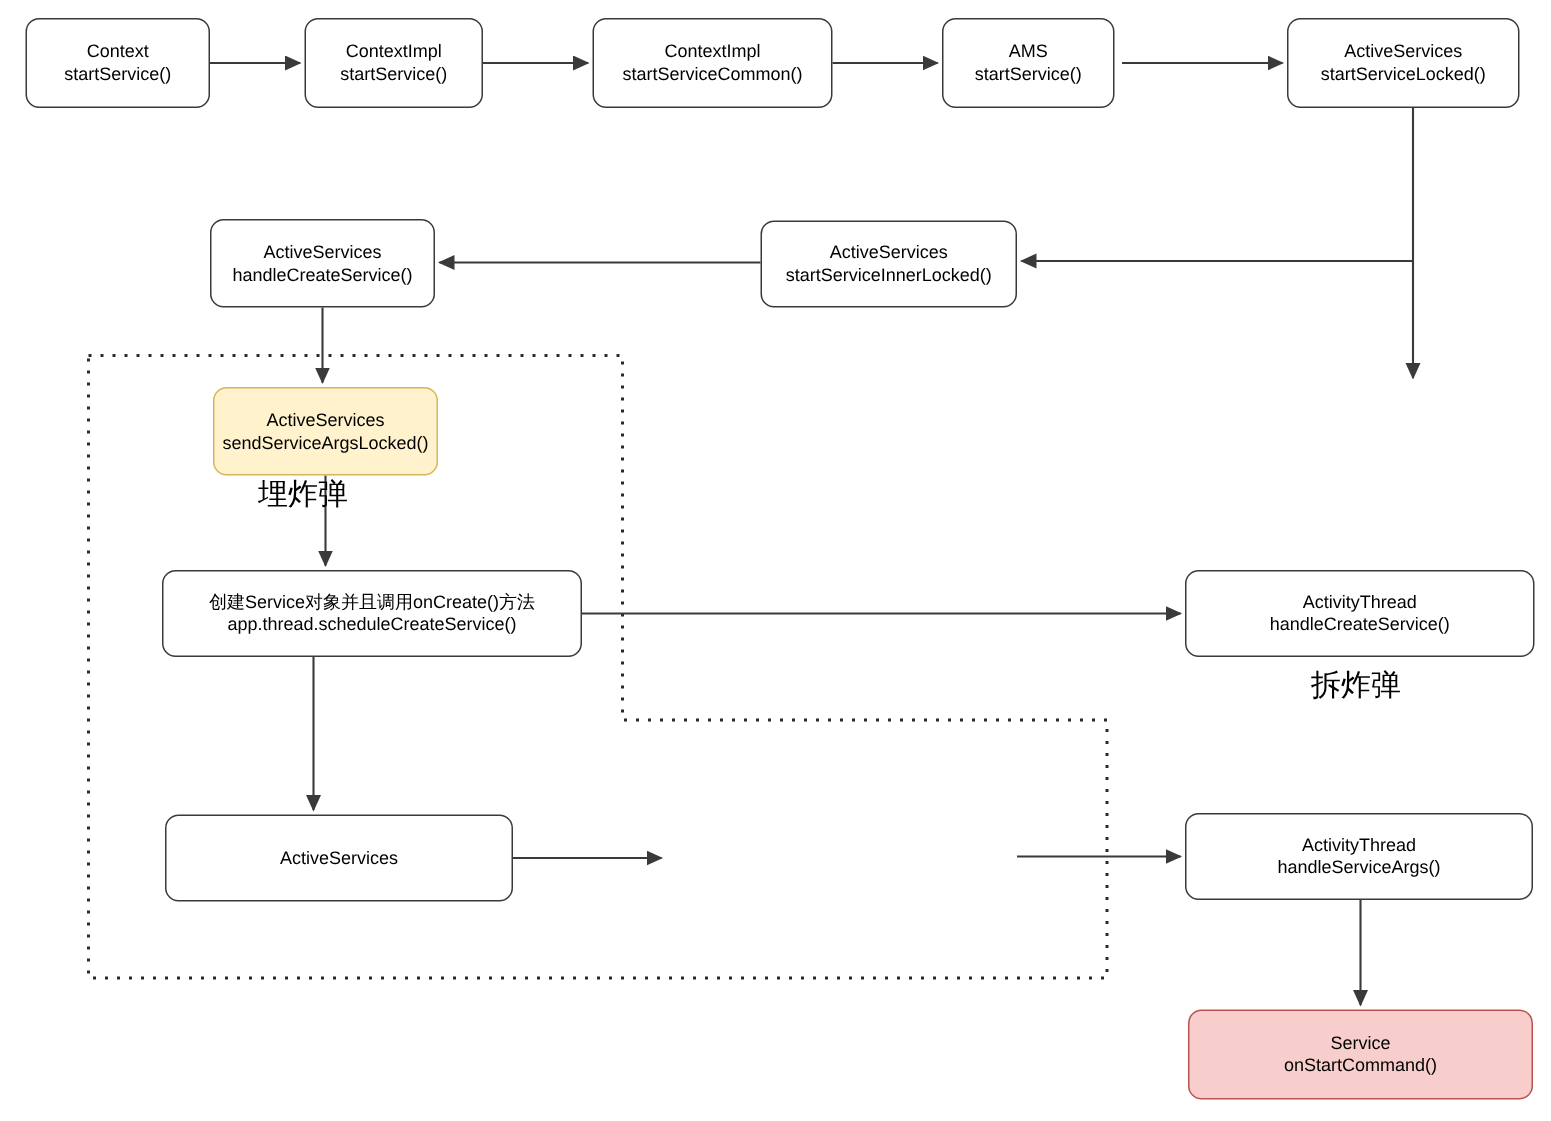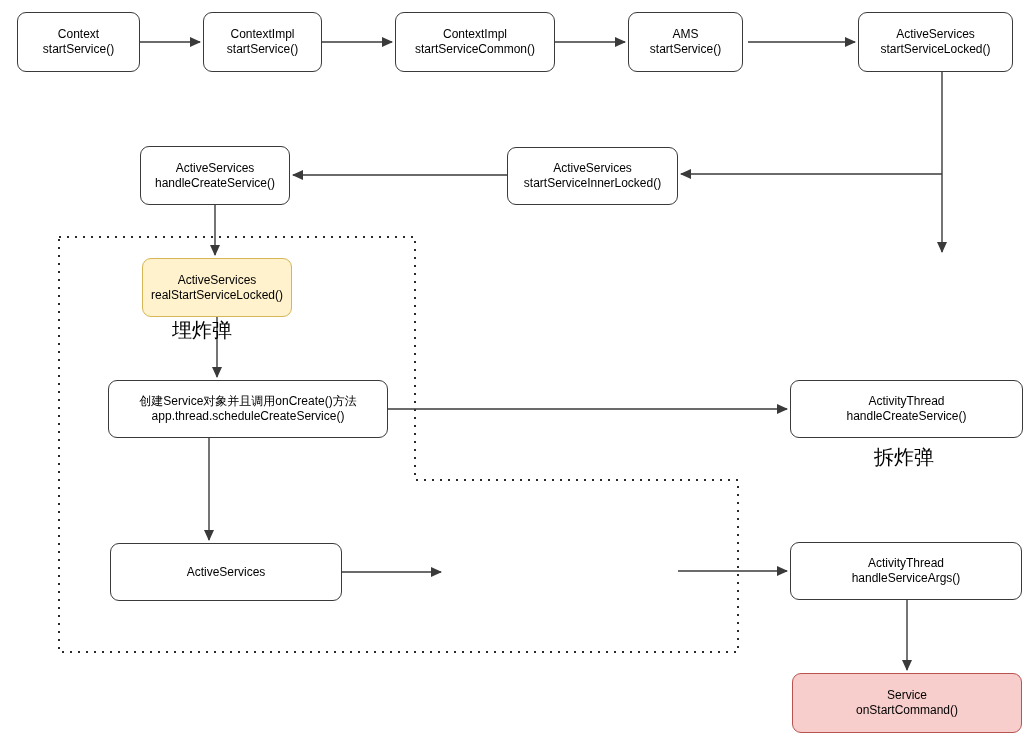--- a/index.html
+++ b/index.html
@@ -108,21 +108,21 @@
   </div>
 
   <div class="node" style="left:507px;top:147px;width:171px;height:58px">
     <div class="ln">ActiveServices</div>
     <div class="ln">startServiceInnerLocked()</div>
   </div>
 
 
   <div class="node yellow" style="left:142px;top:258px;width:150px;height:59px">
     <div class="ln">ActiveServices</div>
-    <div class="ln">realStartServiceLocked()</div>
+    <div class="ln">sendServiceArgsLocked()</div>
   </div>
 
   <div class="annotation" style="left:172px;top:319px">埋炸弹</div>
 
   <div class="node" style="left:108px;top:380px;width:280px;height:58px">
     <div class="ln">创建Service对象并且调用onCreate()方法</div>
     <div class="ln">app.thread.scheduleCreateService()</div>
   </div>
 
   <div class="node" style="left:790px;top:380px;width:233px;height:58px">

